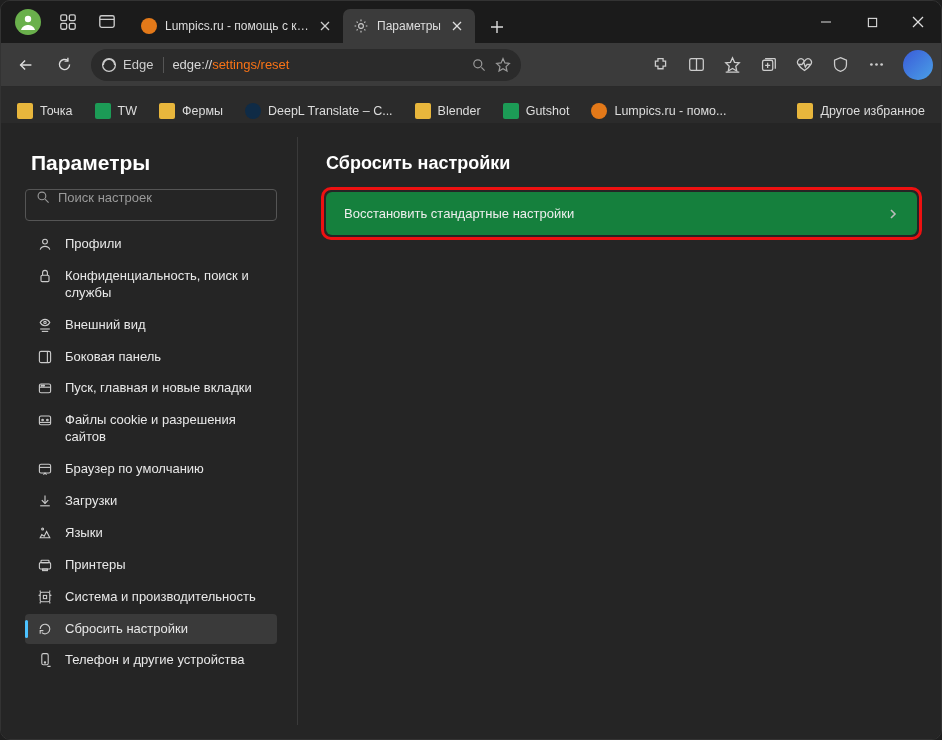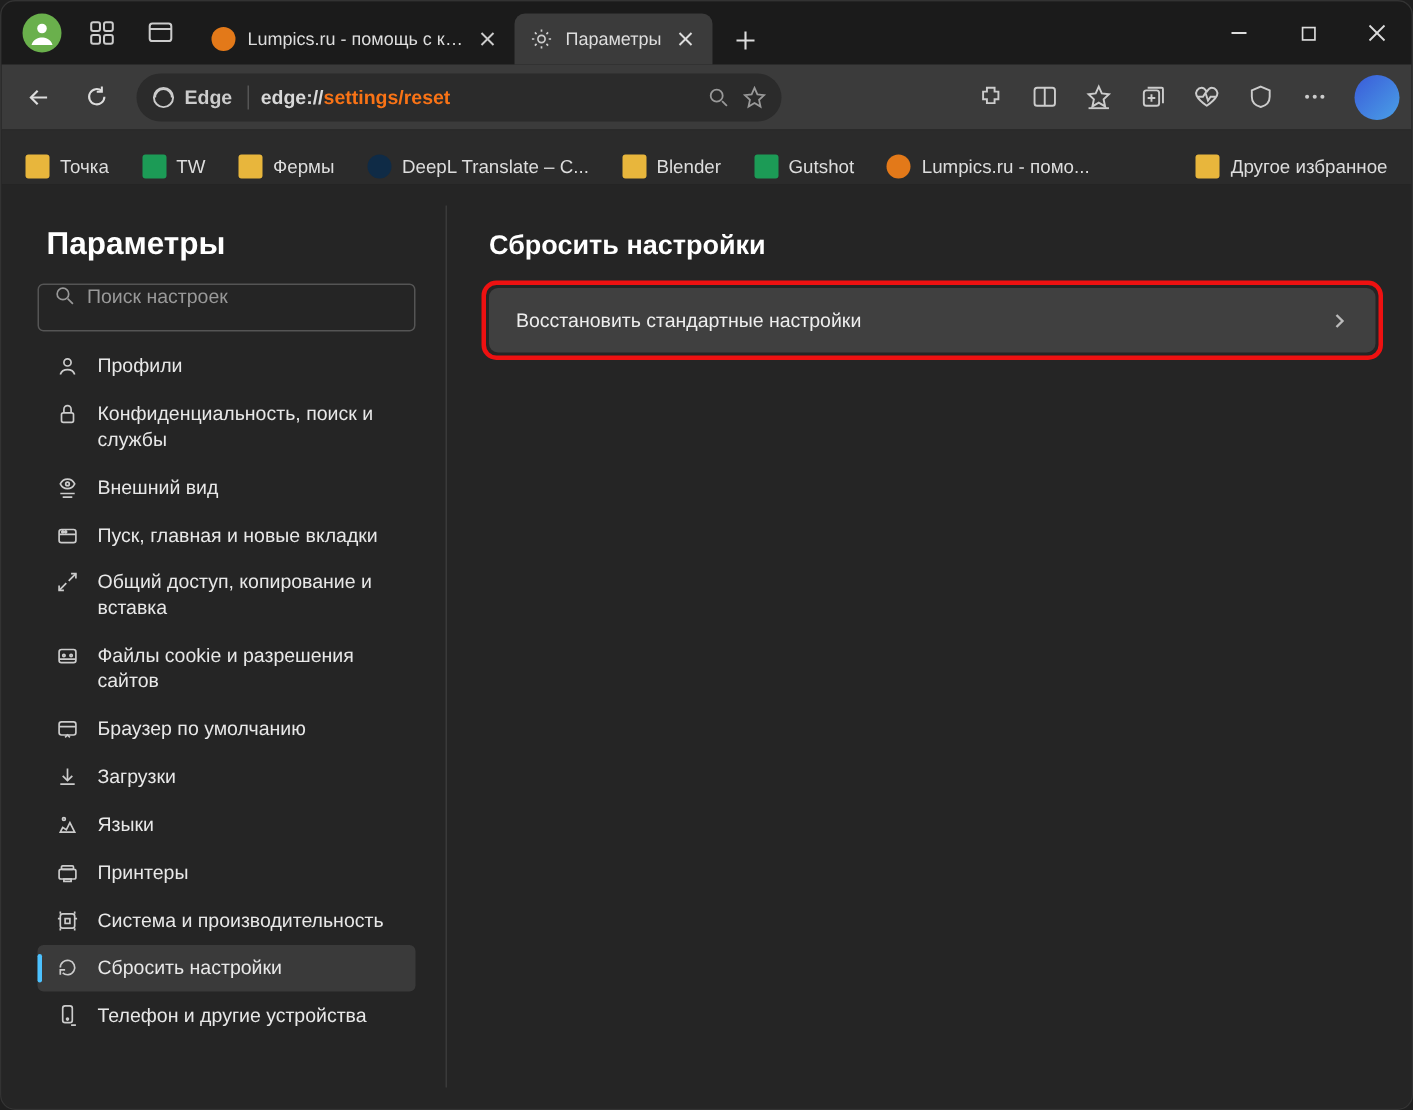--- a/index.html
+++ b/index.html
@@ -15,21 +15,21 @@
 .tab { height:34px; display:flex; align-items:center; padding:0 10px; border-radius:7px 7px 0 0; color:#ddd; font-size:12px; max-width:212px; overflow:hidden; white-space:nowrap; gap:8px; margin-top:8px; }
 .tab .fav { width:16px; height:16px; flex-shrink:0; border-radius:50%; }
 .tab .close { width:16px; height:16px; display:flex; align-items:center; justify-content:center; margin-left:auto; flex-shrink:0; }
 .tab.active { background:#3b3b3b; }
 .tab-title { overflow:hidden; text-overflow:ellipsis; }
 .new-tab { width:32px; height:32px; display:flex; align-items:center; justify-content:center; color:#ccc; margin-left:6px; }
 .win-controls { display:flex; margin-left:auto; }
 .win-btn { width:46px; height:42px; display:flex; align-items:center; justify-content:center; color:#ddd; }
 
 
-.toolbar { height:44px; background:#3b3b3b; display:flex; align-items:center; padding:0 8px; gap:4px; border-bottom:1px solid #2a2a2a;font-weight:bold;}
+.toolbar { height:44px; background:#3b3b3b; display:flex; align-items:center; padding:0 8px; gap:4px; border-bottom:1px solid #2a2a2a;}
 .tool-btn { width:34px; height:34px; display:flex; align-items:center; justify-content:center; color:#ddd; border-radius:4px; }
 .addr { flex:1; height:32px; background:#2b2b2b; border-radius:16px; display:flex; align-items:center; padding:0 10px; margin:0 6px; color:#ccc; font-size:13px; gap:8px; max-width:430px;}
 .addr .edge-badge { display:flex; align-items:center; gap:6px; padding-right:10px; border-right:1px solid #555; }
 .addr .url { color:#d8d8d8; }
 .addr .url .path { color:#f97316; }
 .addr-actions { margin-left:auto; display:flex; gap:8px; color:#aaa; }
 .toolbar-right { display:flex; gap:2px; margin-left:auto; align-items:center;}
 .copilot { width:30px; height:30px; border-radius:50%; background:linear-gradient(135deg,#3a5bd9,#4aa0e6); margin-left:8px; }
 
 
@@ -49,21 +49,21 @@
 .search-box { height:32px; border:1px solid #555; border-radius:4px; display:flex; align-items:flex-start; padding:0 10px; color:#999; font-size:13px; gap:8px; margin-bottom:8px;}
 .nav { display:flex; flex-direction:column; gap:1px; font-size:13px; color:#e8e8e8; }
 .nav-item { display:flex; align-items:flex-start; gap:12px; padding:7px 10px 7px 12px; border-radius:4px; line-height:1.3; position:relative;}
 .nav-item.active { background:#3a3a3a; }
 .nav-item.active::before { content:""; position:absolute; left:0; top:6px; bottom:6px; width:3px; background:#4cc2ff; border-radius:2px; }
 .nav-ico { width:16px; height:16px; flex-shrink:0; display:flex; align-items:center; justify-content:center; color:#ccc; }
 .nav-label { flex:1; }
 
 .main { flex:1; display:flex; flex-direction:column; padding:6px 0; border-left:1px solid #3a3a3a; padding-left:28px;}
 .main h2 { font-size:18px; font-weight:600; padding:10px 0 18px 0; }
-.reset-row { background:#404040; border-radius:6px; padding:14px 18px; display:flex; align-items:center; font-size:13px; color:#eee; position:relative; }
+.reset-row { background:#15803d; border-radius:6px; padding:14px 18px; display:flex; align-items:center; font-size:13px; color:#eee; position:relative; }
 .highlight { border:3px solid #e11; border-radius:10px; position:absolute; inset:-5px; pointer-events:none; }
 .chev { margin-left:auto; color:#bbb; }
 
 svg { display:block; }
 </style>
 </head>
 <body>
 
 <div class="window-outer">
 
@@ -291,38 +291,36 @@
                 <circle cx="10" cy="7" r="1.5"></circle>
                 <line x1="4" y1="15" x2="16" y2="15"></line>
                 <line x1="6" y1="18" x2="14" y2="18"></line>
               </svg>
             </span>
             <span class="nav-label">Внешний вид</span>
           </div>
           <div class="nav-item">
             <span class="nav-ico">
               <svg width="16" height="16" viewBox="0 0 20 20" stroke="#ccc" fill="none" stroke-width="1.4">
+                <rect x="3" y="3" width="14" height="14" rx="2"></rect>
+                <line x1="13" y1="3" x2="13" y2="17"></line>
+              </svg>
+            </span>
+            <span class="nav-label">Боковая панель</span>
+          </div>
+          <div class="nav-item">
+            <span class="nav-ico">
+              <svg width="16" height="16" viewBox="0 0 20 20" stroke="#ccc" fill="none" stroke-width="1.4">
                 <rect x="3" y="5" width="14" height="11" rx="2"></rect>
                 <line x1="3" y1="9" x2="17" y2="9"></line>
                 <circle cx="6" cy="7" r="0.8" fill="#ccc"></circle>
                 <circle cx="8.5" cy="7" r="0.8" fill="#ccc"></circle>
               </svg>
             </span>
             <span class="nav-label">Пуск, главная и новые вкладки</span>
-          </div>
-          <div class="nav-item">
-            <span class="nav-ico">
-              <svg width="16" height="16" viewBox="0 0 20 20" stroke="#ccc" fill="none" stroke-width="1.4">
-                <path d="M13 3h4v4"></path>
-                <path d="M7 17H3v-4"></path>
-                <line x1="17" y1="3" x2="11" y2="9"></line>
-                <line x1="3" y1="17" x2="9" y2="11"></line>
-              </svg>
-            </span>
-            <span class="nav-label">Общий доступ, копирование и вставка</span>
           </div>
           <div class="nav-item">
             <span class="nav-ico">
               <svg width="16" height="16" viewBox="0 0 20 20" stroke="#ccc" fill="none" stroke-width="1.4">
                 <rect x="3" y="5" width="14" height="11" rx="2"></rect>
                 <circle cx="7" cy="10" r="1"></circle>
                 <circle cx="13" cy="10" r="1"></circle>
                 <line x1="3" y1="13" x2="17" y2="13"></line>
               </svg>
             </span>

